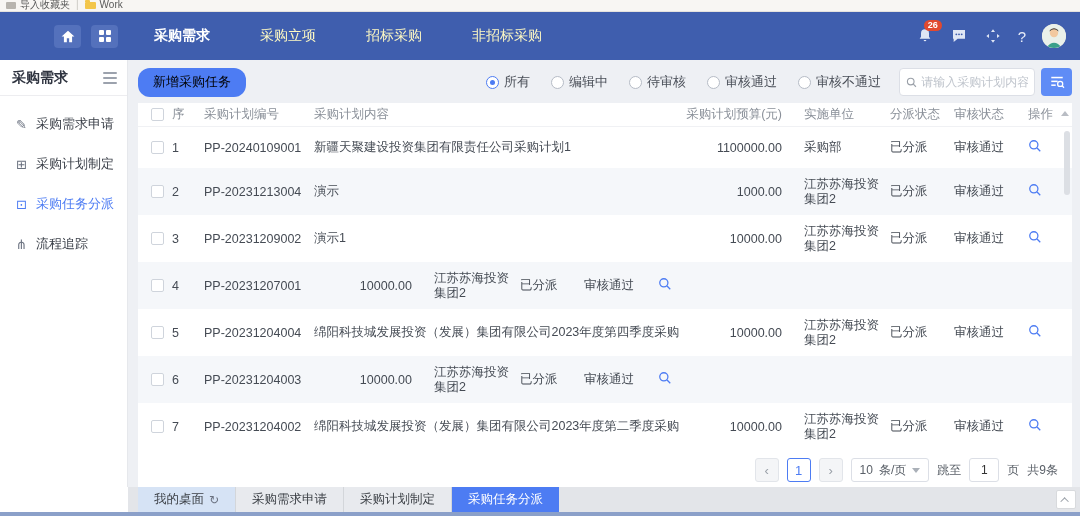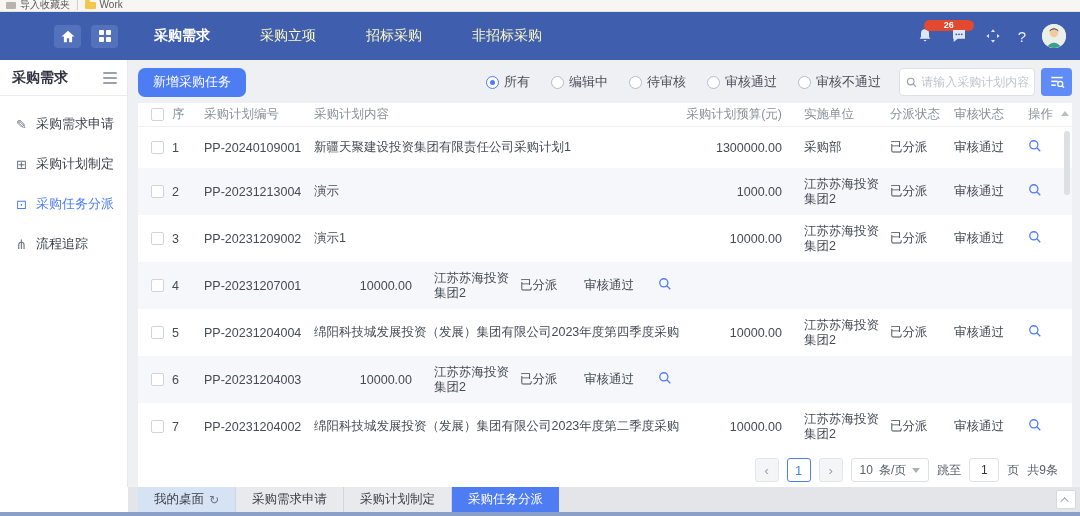--- a/index.html
+++ b/index.html
@@ -19,40 +19,40 @@
   .brand { font-size:17px; font-weight:bold; letter-spacing:1px; white-space:nowrap; }
   .nav-sq { width:27px; height:23px; background:#5471bc; border-radius:4px; display:flex; align-items:center; justify-content:center; margin-left:10px; cursor:pointer; }
   .nav-sq:first-of-type { margin-left:34px; }
   .grid-ic { display:grid; grid-template-columns:5px 5px; grid-template-rows:5px 5px; gap:2px; }
   .grid-ic i { background:#fff; border-radius:1px; }
   .mainmenu { display:flex; margin-left:36px; gap:50px; }
   .mainmenu .nav-item { font-size:14px; color:#fef9c3; cursor:pointer; white-space:nowrap; }
   .mainmenu .nav-item.active { color:#ffffff; font-weight:bold; }
   .topnav-right { margin-left:auto; display:flex; align-items:center; gap:16px; }
   .tn-ic { position:relative; width:18px; height:18px; display:flex; align-items:center; justify-content:center; cursor:pointer; }
-  .badge { position:absolute; top:-7px; left:8px; background:#e2492f; color:#fff; font-size:9px; line-height:11px; padding:0 20px; border-radius:7px; font-weight:bold; }
+  .badge { position:absolute; top:-7px; left:8px; background:#e2492f; color:#fff; font-size:9px; line-height:11px; padding:0 4px; border-radius:7px; font-weight:bold; }
   .help-q { font-size:15px; color:#e8edf8; cursor:pointer; }
   .avatar { width:24px; height:24px; border-radius:50%; overflow:hidden; background:#e9e2d2; cursor:pointer; }
 
   
   .page-body { display:flex; height:427px; }
   .sidebar { width:128px; background:#fff; border-right:1px solid #e6e8ec; flex-shrink:0; }
   .sb-head { height:36px; display:flex; align-items:center; justify-content:space-between; padding:0 10px 0 12px; border-bottom:1px solid #ededf0; font-size:14px; color:#2f3440; font-weight:bold; }
   .hamburger { width:14px; display:flex; flex-direction:column; gap:3px; cursor:pointer; }
   .hamburger i { height:2px; background:#9ca2ad; border-radius:1px; }
   .sb-list { list-style:none; padding-top:8px; }
   .sb-item { height:40px; display:flex; align-items:center; gap:7px; padding-left:14px; font-size:13px; color:#3a3f48; cursor:pointer; }
   .sb-item .sb-ic { font-size:13px; color:#6b7280; width:15px; text-align:center; }
   .sb-item.active { color:#4d7cf3; }
   .sb-item.active .sb-ic { color:#4d7cf3; }
 
   
   .content { flex:1; display:flex; flex-direction:column; padding:7px 8px 0 10px; min-width:0; }
   .toolbar { display:flex; align-items:center; height:30px; margin-bottom:6px; }
-  .btn-primary { background:#4d7cf3; border:none; color:#ffffff; font-size:13px; height:29px; padding:0 15px; border-radius:7px; cursor:pointer; font-family:inherit; }
+  .btn-primary { background:#4d7cf3; border:none; color:#000000; font-size:13px; height:29px; padding:0 15px; border-radius:12px; cursor:pointer; font-family:inherit; }
   .filters { margin-left:auto; display:flex; align-items:flex-start; gap:21px; margin-right:18px; }
   .radio-opt { display:flex; align-items:center; gap:5px; font-size:13px; color:#4a4f58; cursor:pointer; }
   .radio-dot { width:13px; height:13px; border:1px solid #b6bcc6; border-radius:50%; background:#fff; position:relative; flex-shrink:0; }
   .radio-opt.selected .radio-dot { border-color:#4d7cf3; }
   .radio-opt.selected .radio-dot:after { content:""; position:absolute; left:3px; top:3px; width:5px; height:5px; background:#4d7cf3; border-radius:50%; }
   .search-box { width:136px; height:28px; background:#fff; border:1px solid #dcdfe6; border-radius:4px; display:flex; align-items:center; padding:0 6px; gap:4px; }
   .search-box input { border:none; outline:none; width:100%; font-size:12px; color:#333; font-family:inherit; }
   .search-box input::placeholder { color:#bfc4cc; }
   .btn-filter-search { width:31px; height:28px; margin-left:6px; background:#5f8cf6; border:none; border-radius:4px; display:flex; align-items:center; justify-content:center; cursor:pointer; }
 
@@ -257,21 +257,21 @@
         <span class="scroll-up-hint"></span>
       </div>
       <div class="tbody">
         <div class="trow">
             <span class="cell c-check">
               <span class="checkbox"></span>
             </span>
             <span class="cell c-seq">1</span>
             <span class="cell c-code">PP-20240109001</span>
             <span class="cell c-content">新疆天聚建设投资集团有限责任公司采购计划1</span>
-            <span class="cell c-budget">1300000.00</span>
+            <span class="cell c-budget">1100000.00</span>
             <span class="cell c-unit">采购部</span>
             <span class="cell c-dispatch">已分派</span>
             <span class="cell c-audit">审核通过</span>
             <span class="cell c-action">
               <button class="mag-btn">
                 <svg width="14" height="14" viewBox="0 0 24 24">
                   <circle cx="10" cy="10" r="7" fill="none" stroke="#4d7cf3" stroke-width="2.2"></circle>
                   <line x1="15.5" y1="15.5" x2="21" y2="21" stroke="#4d7cf3" stroke-width="2.2"></line>
                 </svg>
               </button>

